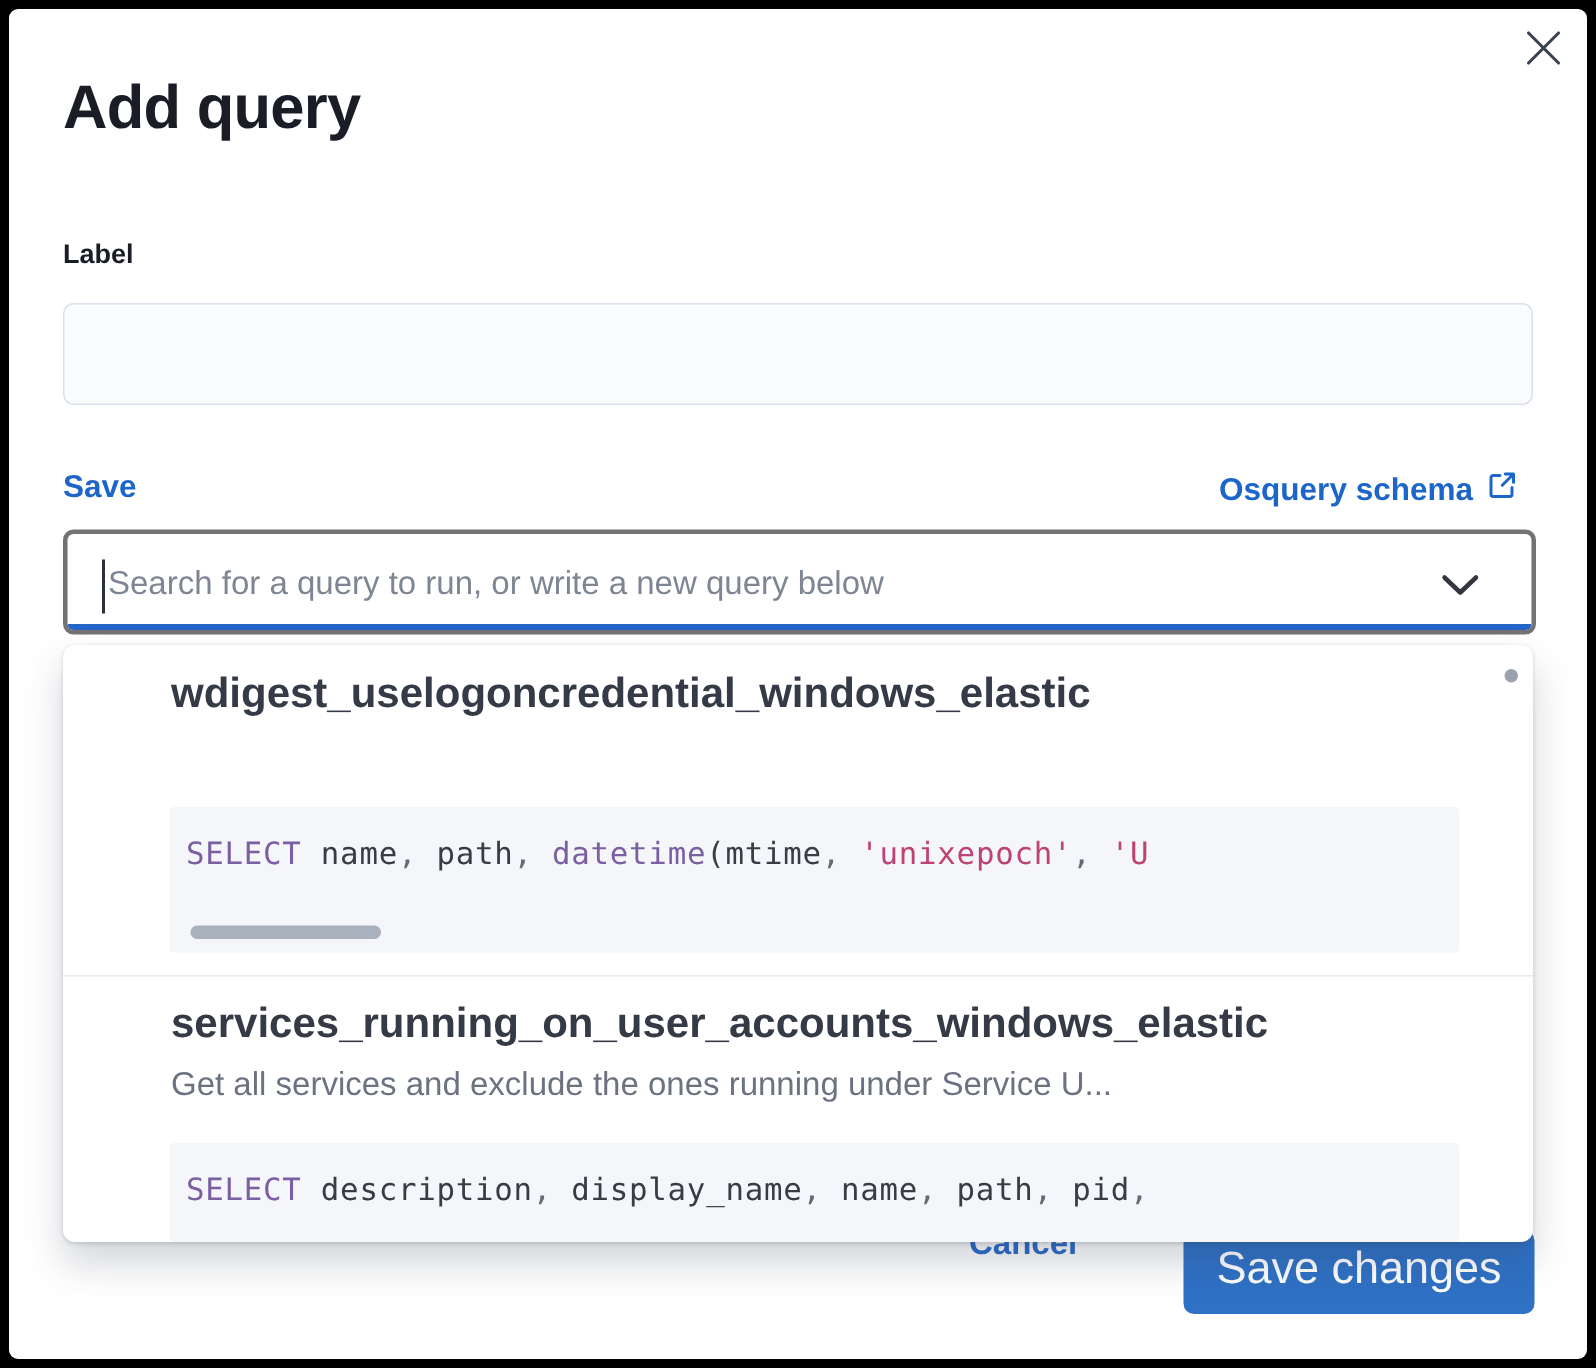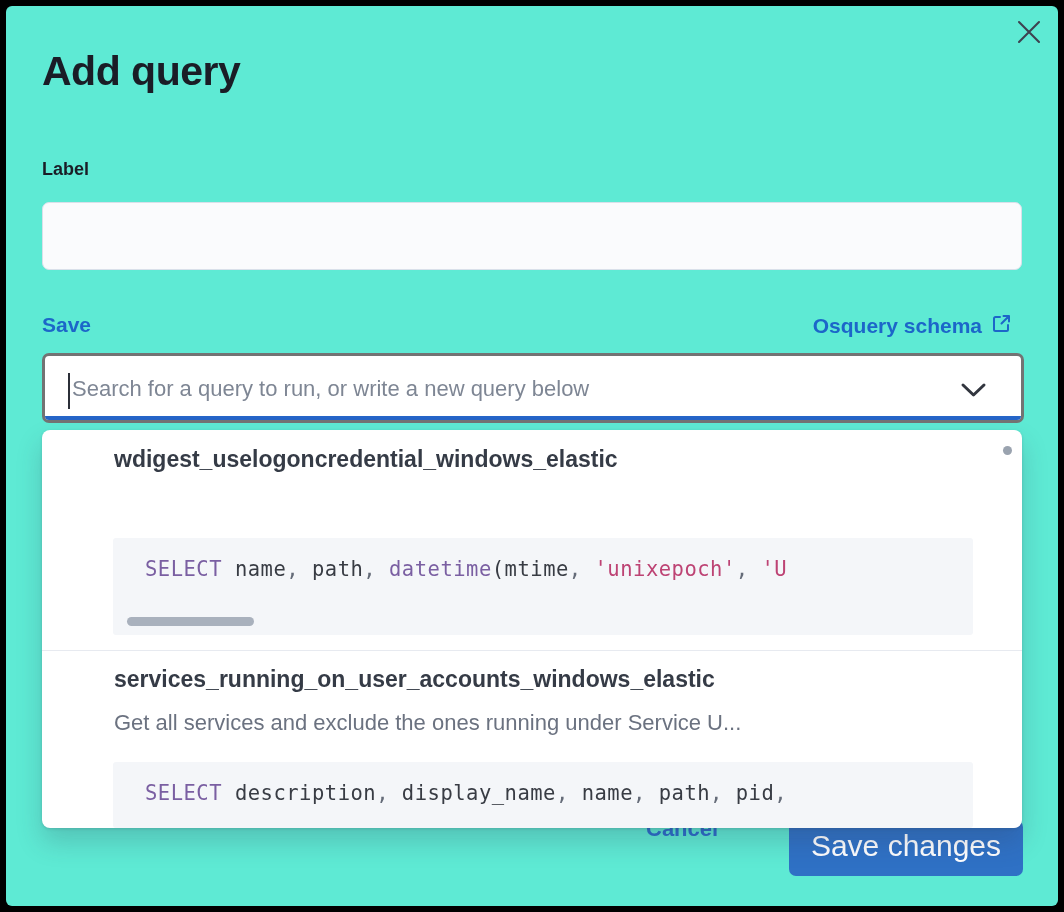--- a/index.html
+++ b/index.html
@@ -7,21 +7,21 @@
   body { font-family:"Liberation Sans", sans-serif; }
 
   .screen {
     width:1064px; height:912px;
     background:#000;
     padding:6px;
   }
   .modal {
     position:relative;
     width:100%; height:100%;
-    background:#5eead4;
+    background:#ffffff;
     border-radius:6px;
     overflow:hidden;
   }
 
   
   .close-btn {
     position:absolute; top:10px; right:12px;
     width:34px; height:34px;
     display:flex; align-items:center; justify-content:center;
     cursor:pointer; background:none; border:none;
@@ -112,37 +112,37 @@
     overflow:hidden;
   }
   .v-scroll-dot {
     position:absolute; top:16px; right:10px;
     width:9px; height:9px; border-radius:50%;
     background:#9aa3af;
   }
   .option { position:absolute; left:0; width:100%; cursor:pointer; }
   .option-title {
     position:absolute; left:72px;
-    font-size:23px; font-weight:700; color:#353b46;
+    font-size:28px; font-weight:700; color:#353b46;
     white-space:nowrap;
   }
   .option-desc {
     position:absolute; left:72px;
     font-size:22px; color:#6b7280;
     white-space:nowrap; overflow:hidden; width:860px;
   }
   .code-block {
     position:absolute; left:71px;
     width:860px;
     background:#f4f6f9;
     border-radius:3px;
     overflow:hidden;
   }
   .code-line {
-    position:absolute; left:32px; top:19px;
+    position:absolute; left:11px; top:19px;
     font-family:"DejaVu Sans Mono", monospace;
     font-size:20.5px; letter-spacing:0.5px;
     white-space:pre; color:#383c44;
   }
   .tok-keyword { color:#7a5fa2; }
   .tok-string  { color:#bd4374; }
   .tok-punct   { color:#646b78; }
   .tok-ident   { color:#383c44; }
   .h-scroll-thumb {
     position:absolute; left:14px; bottom:9px;

